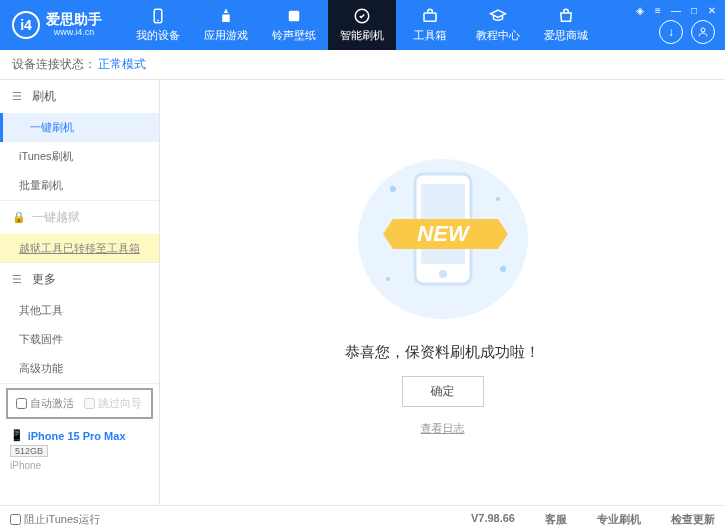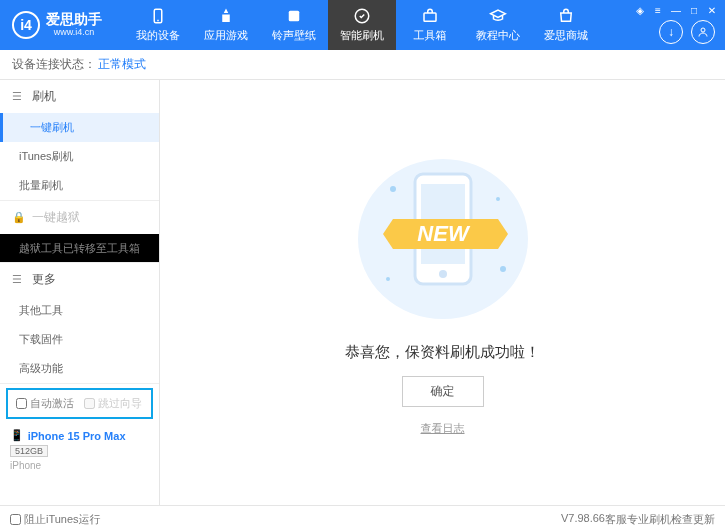--- a/index.html
+++ b/index.html
@@ -5,51 +5,51 @@
 * { margin: 0; padding: 0; box-sizing: border-box; font-family: "Microsoft YaHei", Arial, sans-serif; }
 body { width: 725px; height: 527px; background: #fff; overflow: hidden; font-size: 12px; }
 .header { height: 50px; background: #2680f9; display: flex; align-items: center; color: #fff; position: relative; }
 .logo-area { display: flex; align-items: center; padding: 0 12px; text-align: center; }
 .logo-circle { width: 28px; height: 28px; border: 2px solid #fff; border-radius: 50%; display: flex; align-items: center; justify-content: center; font-weight: bold; font-size: 14px; margin-right: 6px; }
 .logo-text { display: flex; flex-direction: column; line-height: 1.1; }
 .logo-title { font-size: 14px; font-weight: bold; }
 .logo-sub { font-size: 9px; opacity: 0.9; }
 .nav { display: flex; margin-left: 10px; height: 100%; }
 .nav-item { display: flex; flex-direction: column; align-items: center; justify-content: center; width: 68px; height: 100%; cursor: pointer; font-size: 11px; }
-.nav-item.active { background: #404040; }
+.nav-item.active { background: #0f172a; }
 .nav-icon { width: 18px; height: 18px; margin-bottom: 3px; display: flex; align-items: center; justify-content: center; }
 .win-controls { position: absolute; right: 6px; top: 4px; display: flex; gap: 4px; }
 .win-btn { width: 14px; height: 12px; cursor: pointer; color: #fff; font-size: 10px; display: flex; align-items: center; justify-content: center; }
 .circle-btns { position: absolute; right: 10px; bottom: 6px; display: flex; gap: 8px; }
 .circle-btn { width: 24px; height: 24px; border: 1.5px solid #fff; border-radius: 50%; display: flex; align-items: center; justify-content: center; cursor: pointer; color: #fff; font-size: 12px; }
 .status-bar { height: 30px; border-bottom: 1px solid #e5e5e5; display: flex; align-items: center; padding: 0 12px; font-size: 12px; color: #666; }
 .status-val { color: #2680f9; margin-left: 2px; }
 .body { display: flex; height: 425px; }
 .sidebar { width: 160px; border-right: 1px solid #e5e5e5; overflow-y: auto; position: relative; }
 .side-group { border-bottom: 1px solid #eee; }
 .side-head { display: flex; align-items: center; padding: 8px 12px; font-size: 12px; color: #555; cursor: pointer; }
 .side-head-icon { width: 14px; margin-right: 6px; color: #888; font-size: 11px; }
 .side-item { padding: 7px 12px 7px 19px; font-size: 11px; color: #666; cursor: pointer; }
 .side-item.active { background: #e8f2fe; color: #2680f9; border-left: 3px solid #2680f9; padding-left: 27px; }
-.side-item.multi { line-height: 1.3; background: #000000; color: #888; }
-.checkbox-area { border: 2px solid #0ea5e9; padding: 6px 8px; margin: 4px 6px; display: flex; gap: 10px; font-size: 11px; color: #888; }
+.side-item.multi { line-height: 1.3; background: #fef9c3; color: #888; text-decoration: underline; }
+.checkbox-area { border: 2px solid #a3a3a3; padding: 6px 8px; margin: 4px 6px; display: flex; gap: 10px; font-size: 11px; color: #888; }
 .cb { display: flex; align-items: center; gap: 3px; }
 .cb input { width: 11px; height: 11px; }
 .device-info { padding: 6px 10px; font-size: 11px; }
 .dev-name { color: #2680f9; font-weight: bold; display: flex; align-items: center; gap: 4px; }
 .dev-badge { display: inline-block; border: 1px solid #ccc; padding: 0 4px; font-size: 9px; color: #666; margin-top: 3px; background: #f5f5f5; }
 .dev-type { color: #aaa; font-size: 10px; margin-top: 3px; }
 .main { flex: 1; display: flex; flex-direction: column; align-items: center; justify-content: center; gap: 14px; }
 .phone-illust { position: relative; width: 200px; height: 180px; display: flex; align-items: center; justify-content: center; }
 .success-text { font-size: 15px; color: #333; }
 .ok-btn { padding: 6px 28px; border: 1px solid #ccc; background: #fff; cursor: pointer; font-size: 12px; color: #555; }
 .log-link { font-size: 11px; color: #999; text-decoration: underline; cursor: pointer; }
 .footer { height: 22px; border-top: 1px solid #e5e5e5; display: flex; align-items: flex-end; padding: 0 10px; font-size: 11px; color: #777; justify-content: space-between; }
 .footer-left { display: flex; align-items: center; gap: 6px; }
-.footer-right { display: flex; gap: 0; }
+.footer-right { display: flex; gap: 30px; font-weight: bold; }
 .footer-right span { cursor: pointer; }
 </style>
 </head>
 <body>
 
 <div class="header">
   <div class="logo-area">
     <div class="logo-circle">i4</div>
     <div class="logo-text">
       <div class="logo-title">爱思助手</div>

